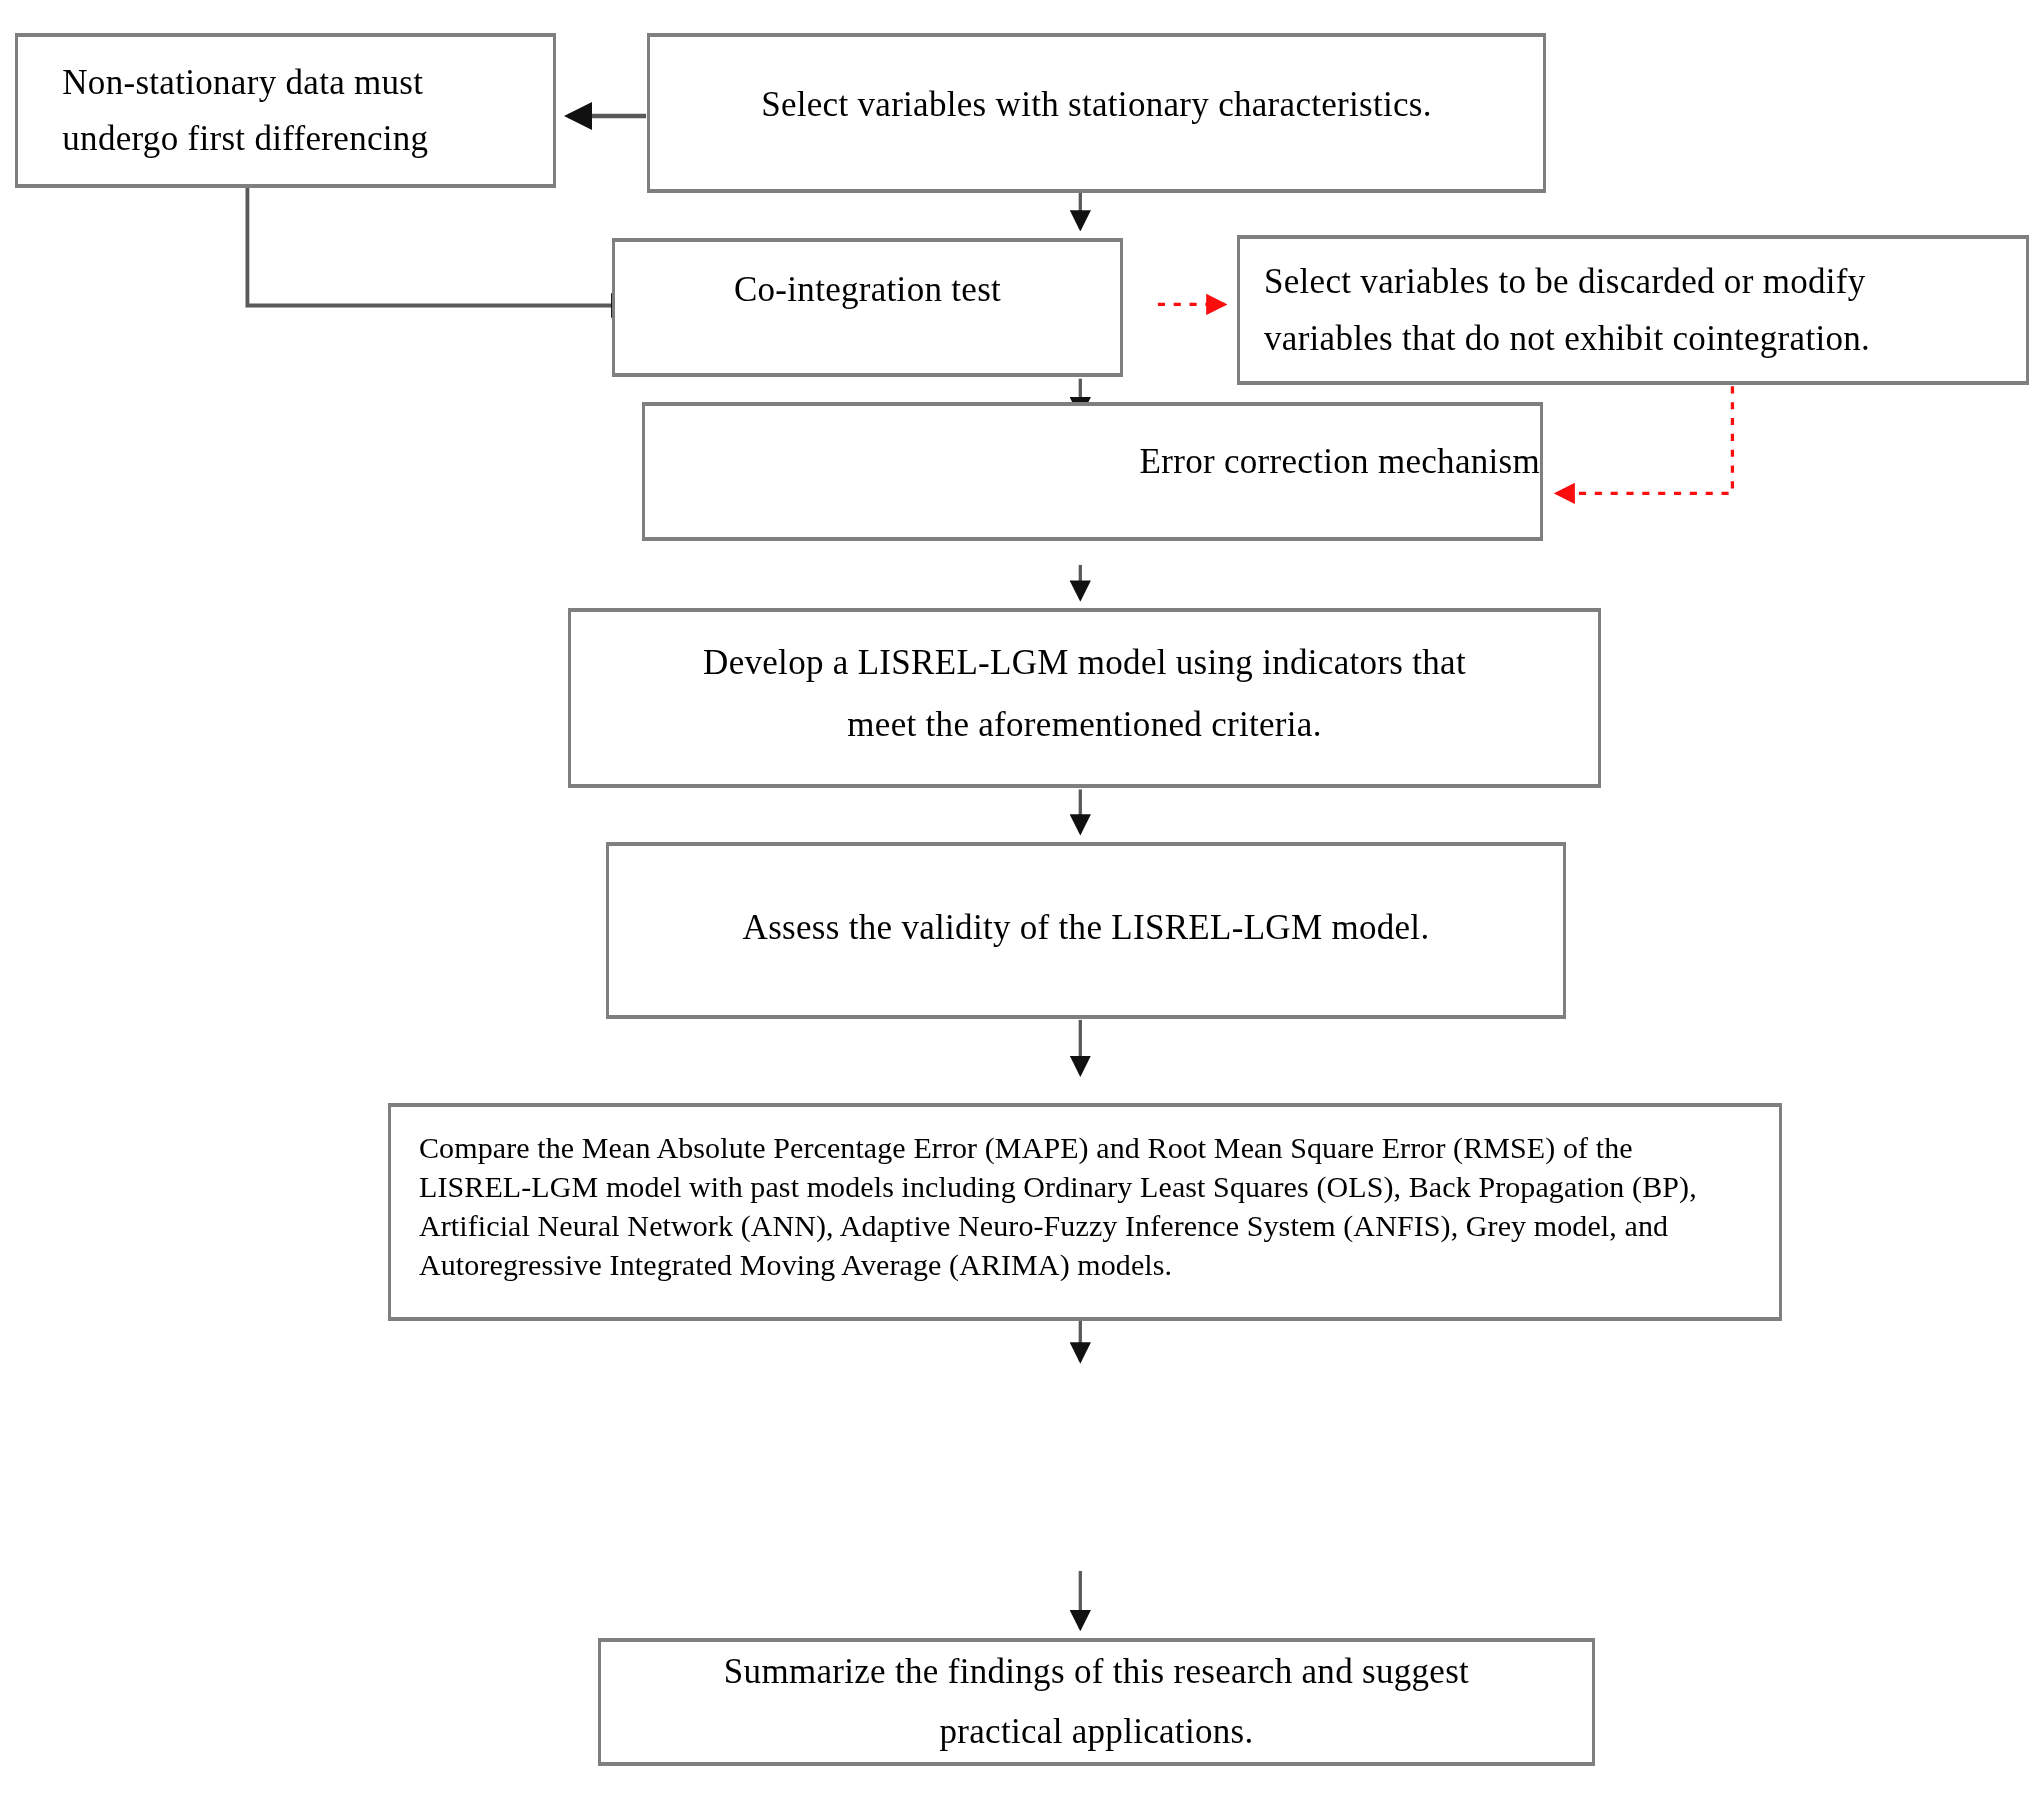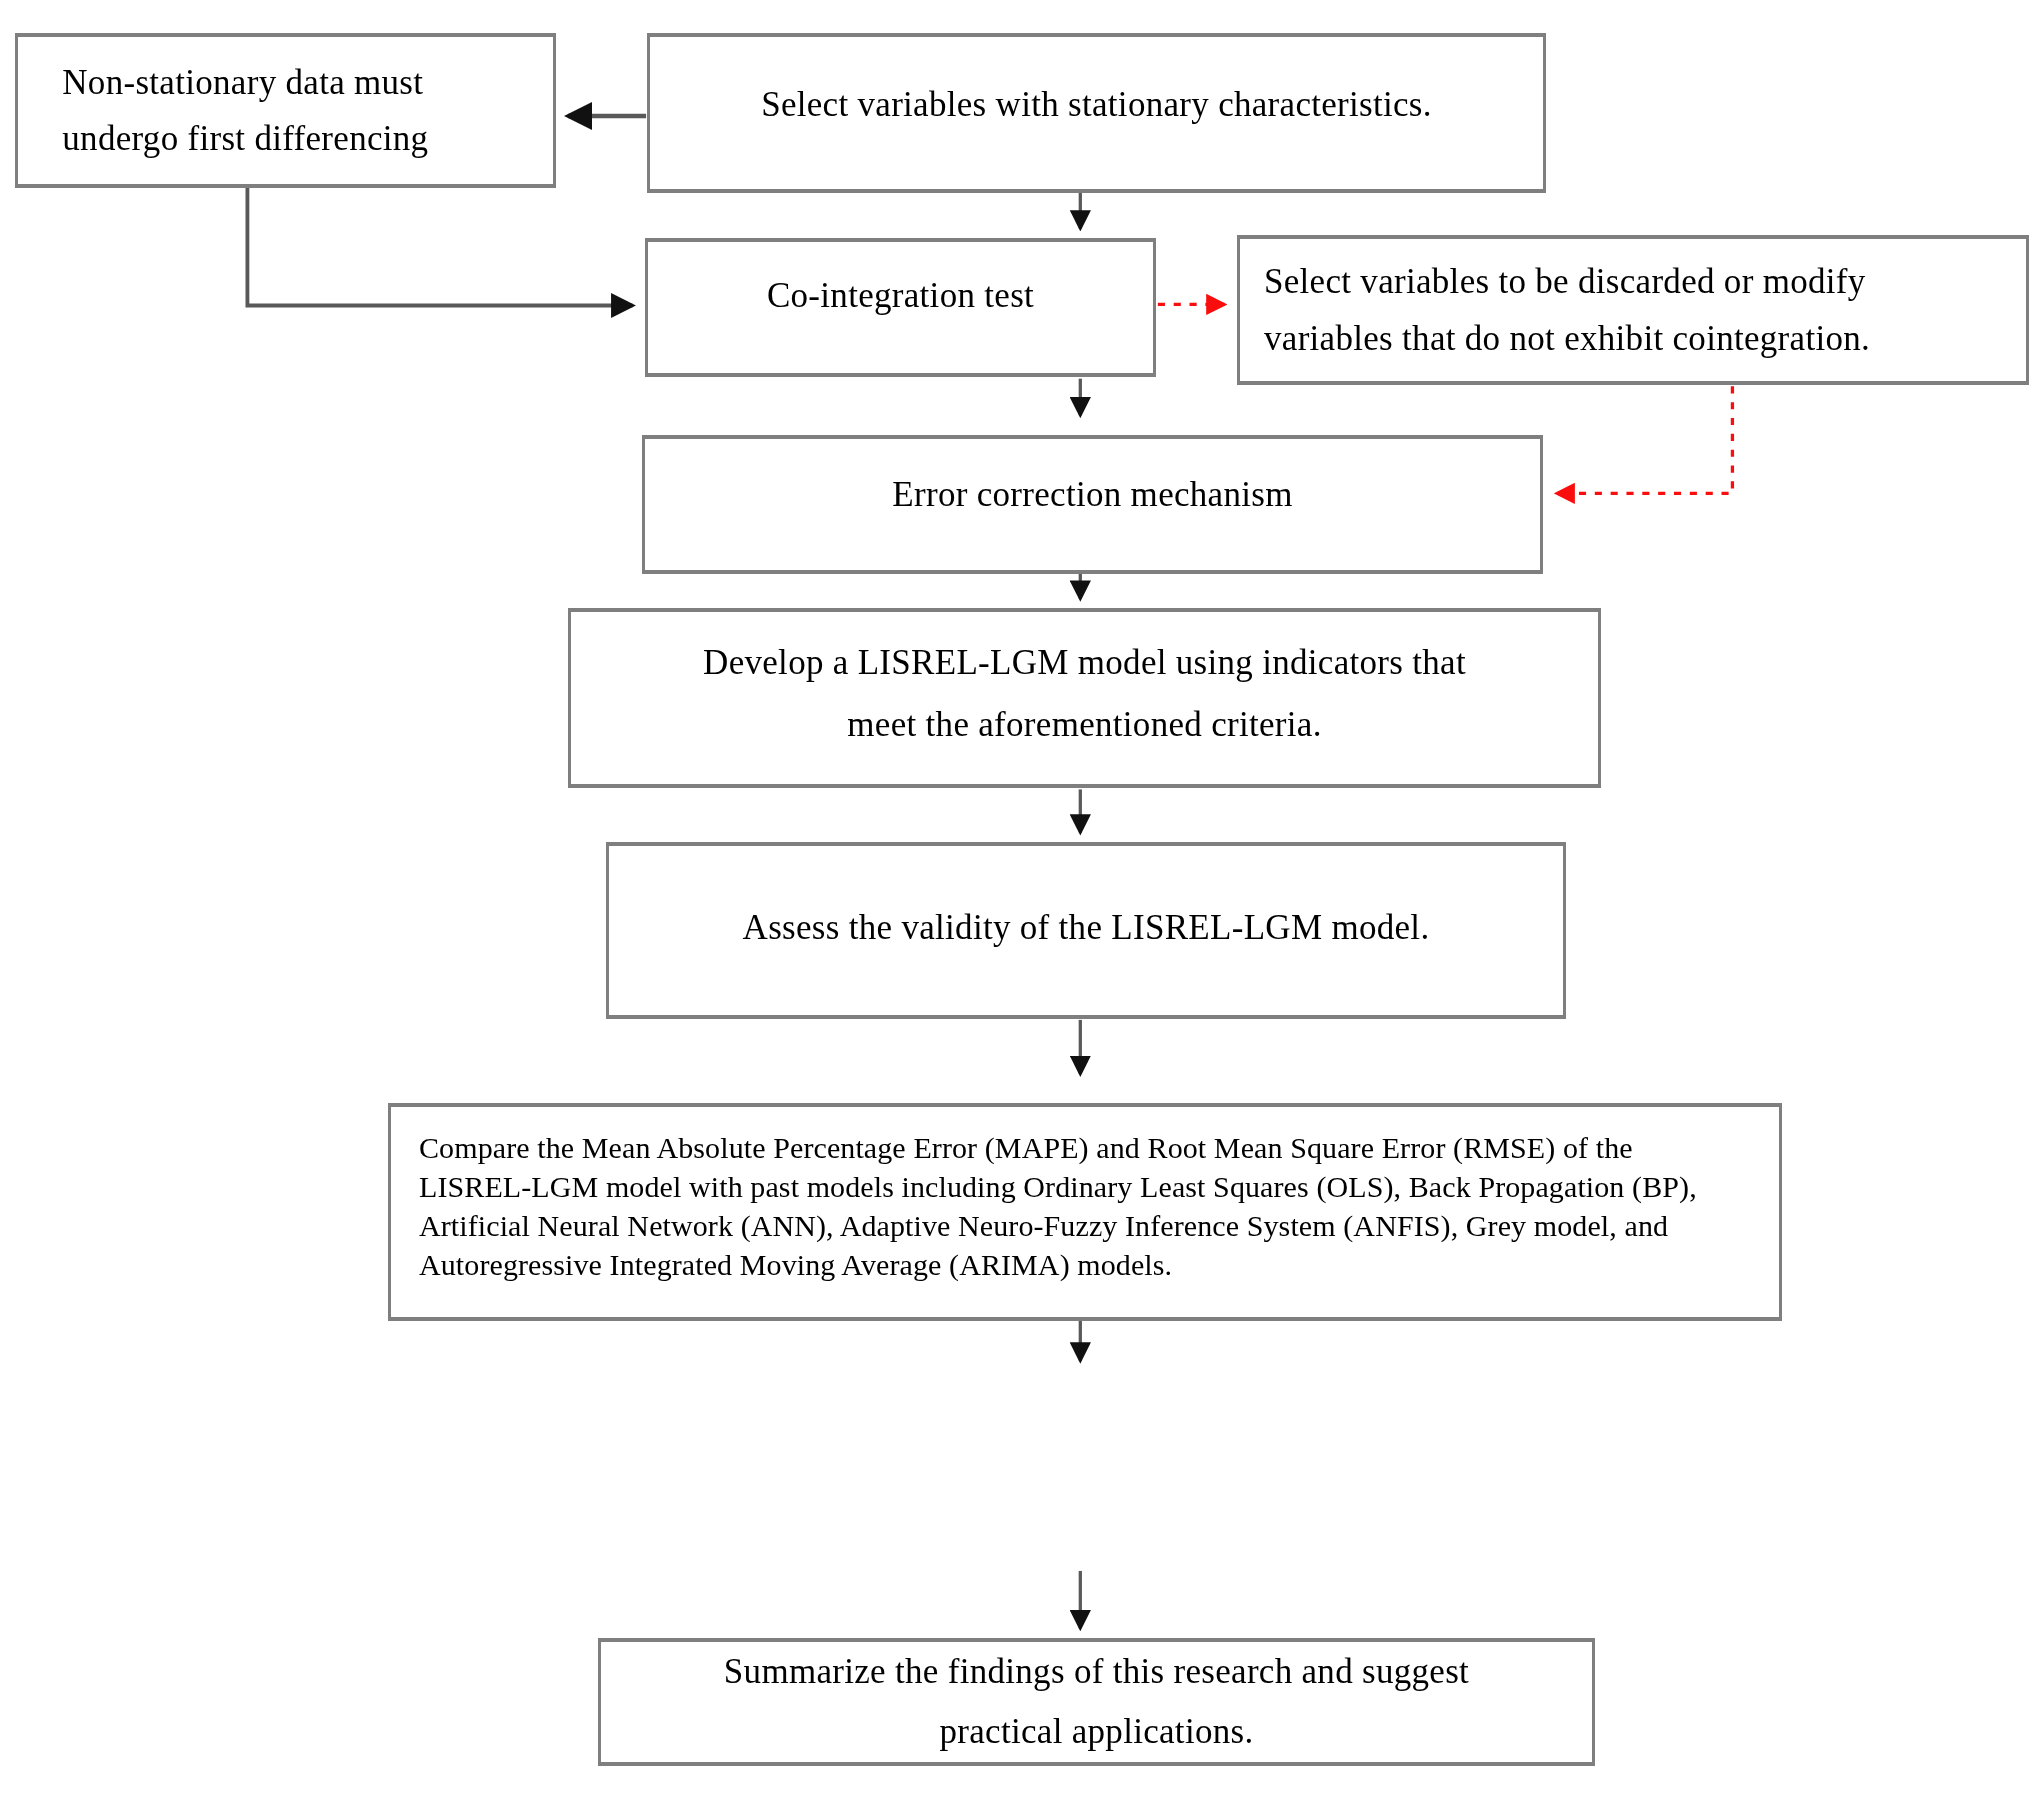--- a/index.html
+++ b/index.html
@@ -46,37 +46,37 @@
     text-align: left;
   }
   
   #box-select-stationary {
     left: 647px; top: 33px; width: 899px; height: 160px;
     padding-top: 40px;
     text-align: center;
   }
   
   #box-cointegration {
-    left: 645px; top: 238px; width: 511px; height: 139px;
-    padding-top: 26px;
+    left: 612px; top: 238px; width: 511px; height: 139px;
+    padding-top: 20px;
     text-align: center;
   }
   
   #box-discard-modify {
     left: 1237px; top: 235px; width: 792px; height: 150px;
     justify-content: center;
     padding-left: 24px; padding-right: 11px;
     text-align: left;
     line-height: 1.64;
   }
   
   #box-error-correction {
-    left: 642px; top: 435px; width: 901px; height: 139px;
+    left: 642px; top: 402px; width: 901px; height: 139px;
     padding-top: 28px;
-    text-align: center;
+    text-align: right;
   }
   
   #box-develop-model {
     left: 568px; top: 608px; width: 1033px; height: 180px;
     padding-top: 20px;
     text-align: center;
     line-height: 1.78;
   }
   
   #box-assess-validity {

